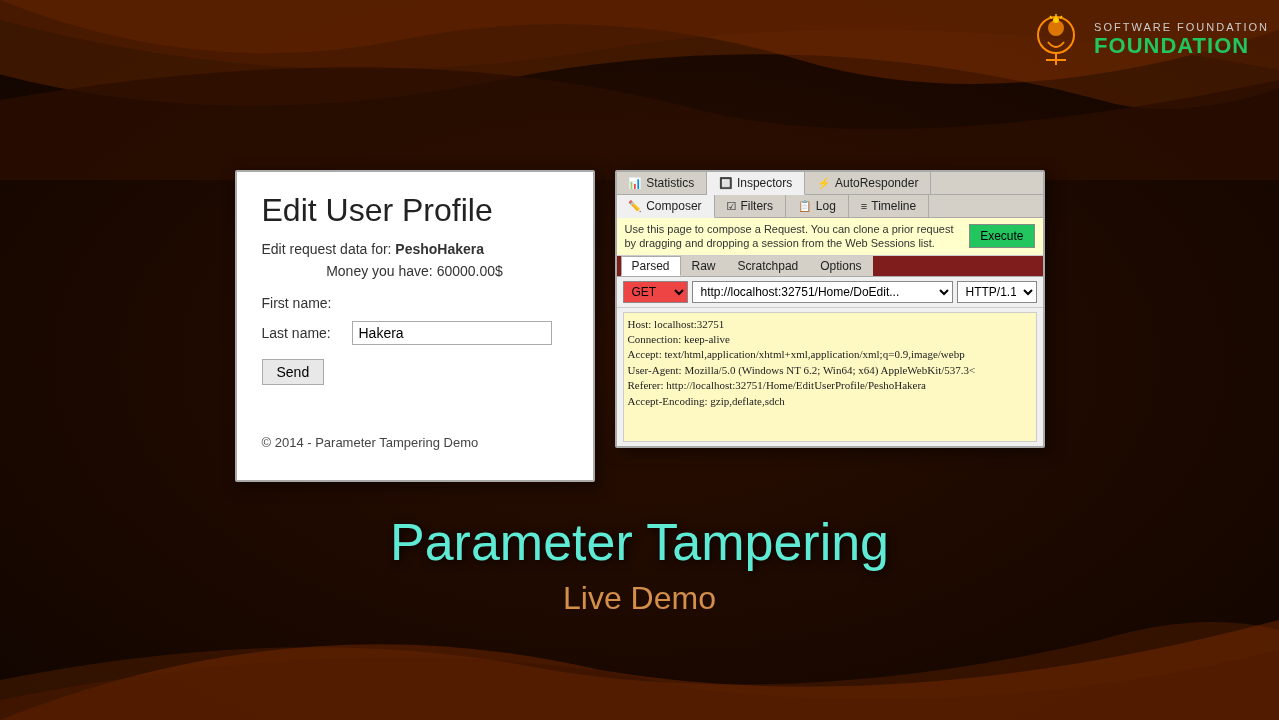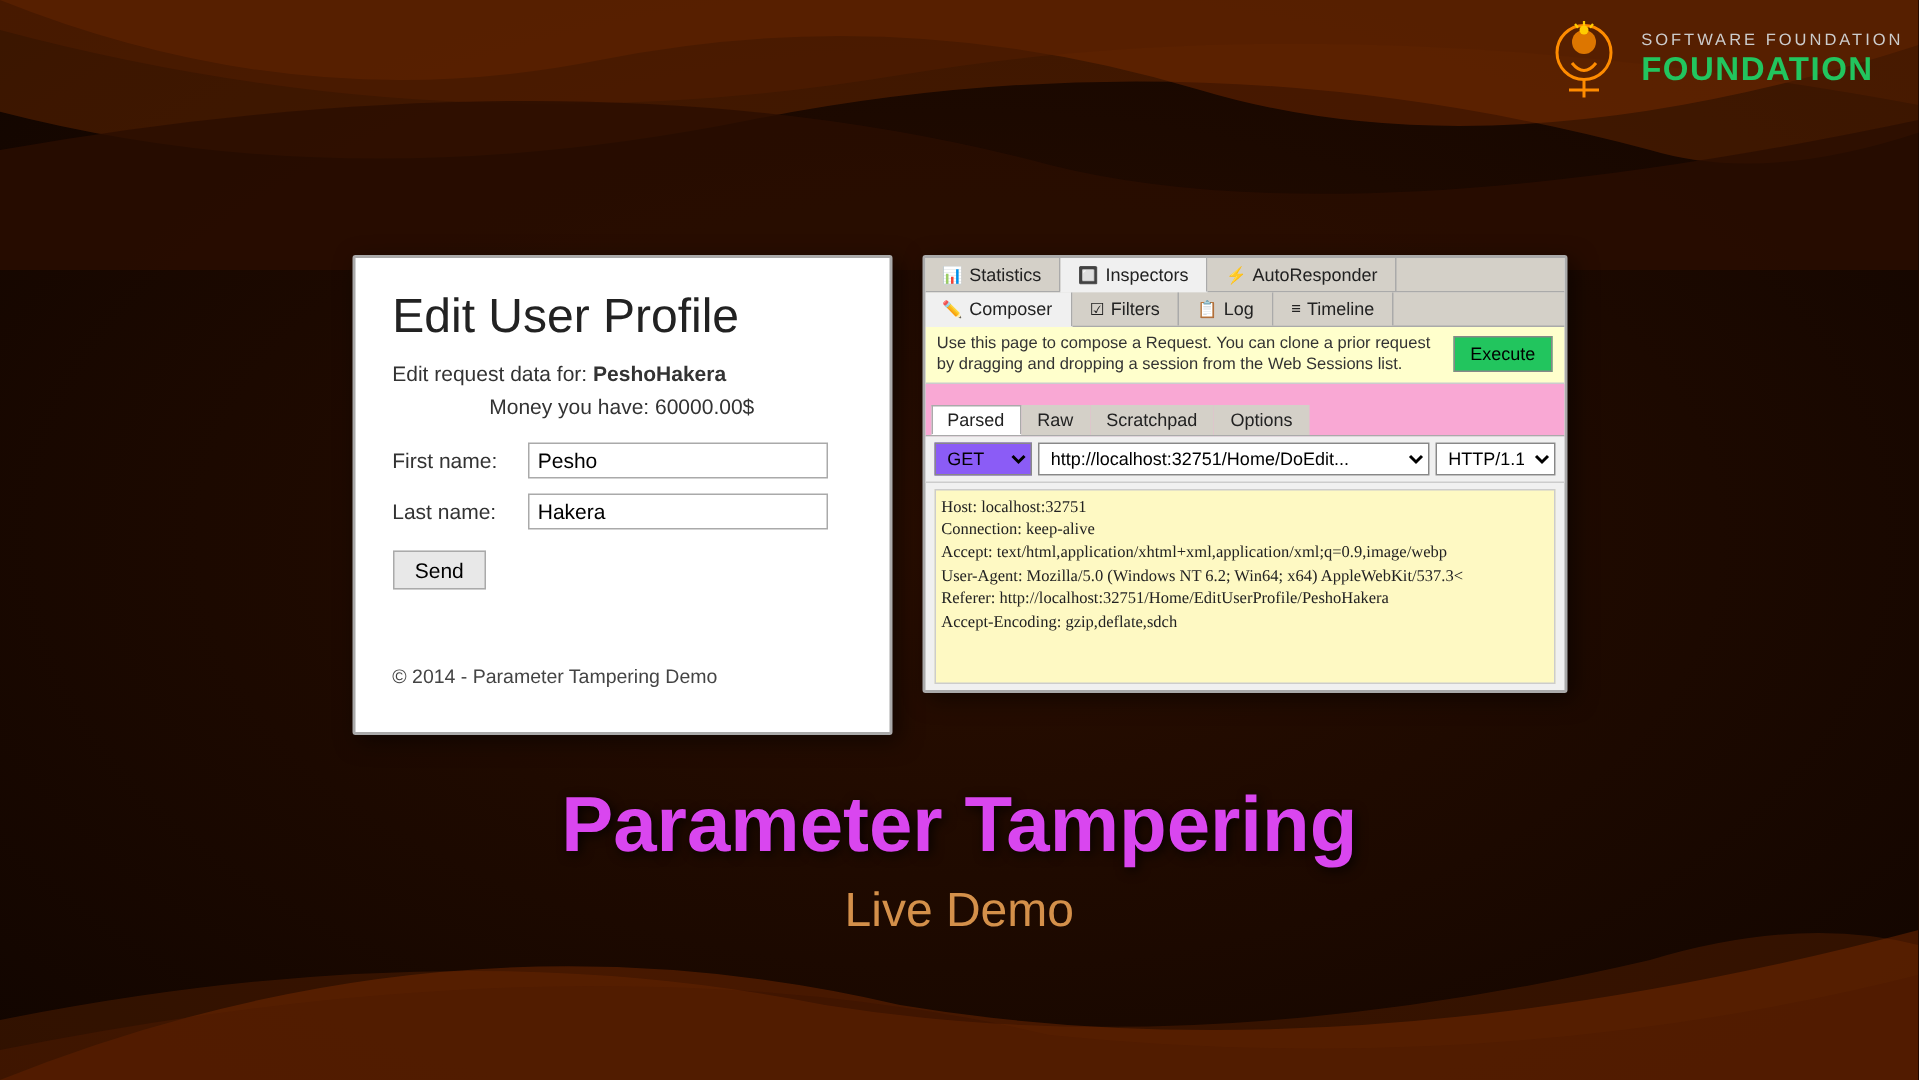--- a/index.html
+++ b/index.html
@@ -214,23 +214,23 @@
       border: 1px solid #888;
       padding: 4px 10px;
       font-size: 12px;
       cursor: pointer;
       margin-left: 8px;
       white-space: nowrap;
     }
 
     .fiddler-sub-tabs {
       display: flex;
-      background: #f9a8d4;
+      background: #7f1d1d;
       border-bottom: 1px solid #aaa;
-      padding: 14px 4px 0;
+      padding: 0 4px 0;
     }
 
     .sub-tab {
       padding: 2px 10px;
       font-size: 12px;
       color: #222;
       cursor: pointer;
       background: #d4d0c8;
       border: 1px solid transparent;
     }
@@ -244,21 +244,21 @@
     .fiddler-request-row {
       display: flex;
       gap: 4px;
       padding: 4px 6px;
       background: #f0f0f0;
       border-bottom: 1px solid #ccc;
       align-items: center;
     }
 
     .method-select {
-      background: #8b5cf6;
+      background: #ef4444;
       border: 1px solid #888;
       padding: 2px 4px;
       font-size: 12px;
       width: 65px;
     }
 
     .url-select {
       background: white;
       border: 1px solid #888;
       padding: 2px 4px;
@@ -283,22 +283,22 @@
       font-family: Liberation Serif, serif;
       font-size: 11px;
       color: #222;
       padding: 4px;
       line-height: 1.4;
     }
 
     
     .main-title {
       font-size: 52px;
-      font-weight: bold;
-      color: #d946ef;
+      font-weight: normal;
+      color: #5eead4;
       text-shadow: 2px 2px 8px rgba(0,0,0,0.8);
       margin-bottom: 8px;
     }
 
     .sub-title {
       font-size: 32px;
       color: #d4904a;
       font-weight: normal;
     }
 
@@ -364,21 +364,20 @@
     <div class="screenshot-left">
       <div class="form-title">Edit User Profile</div>
       <div class="form-subtitle">
         <span>Edit request data for: </span><b>PeshoHakera</b>
       </div>
       <div class="form-money">
         <span>Money you have: </span><span>60000.00$</span>
       </div>
       <div class="form-row">
         <span class="form-label">First name:</span>
-        <input class="form-input" type="text" value="Pesho" style="">
       </div>
       <div class="form-row">
         <span class="form-label">Last name:</span>
         <input class="form-input" type="text" value="Hakera" style="">
       </div>
       <div class="form-row">
         <button class="form-send-btn">Send</button>
       </div>
       <div class="form-footer">© 2014 - Parameter Tampering Demo</div>
     </div>

